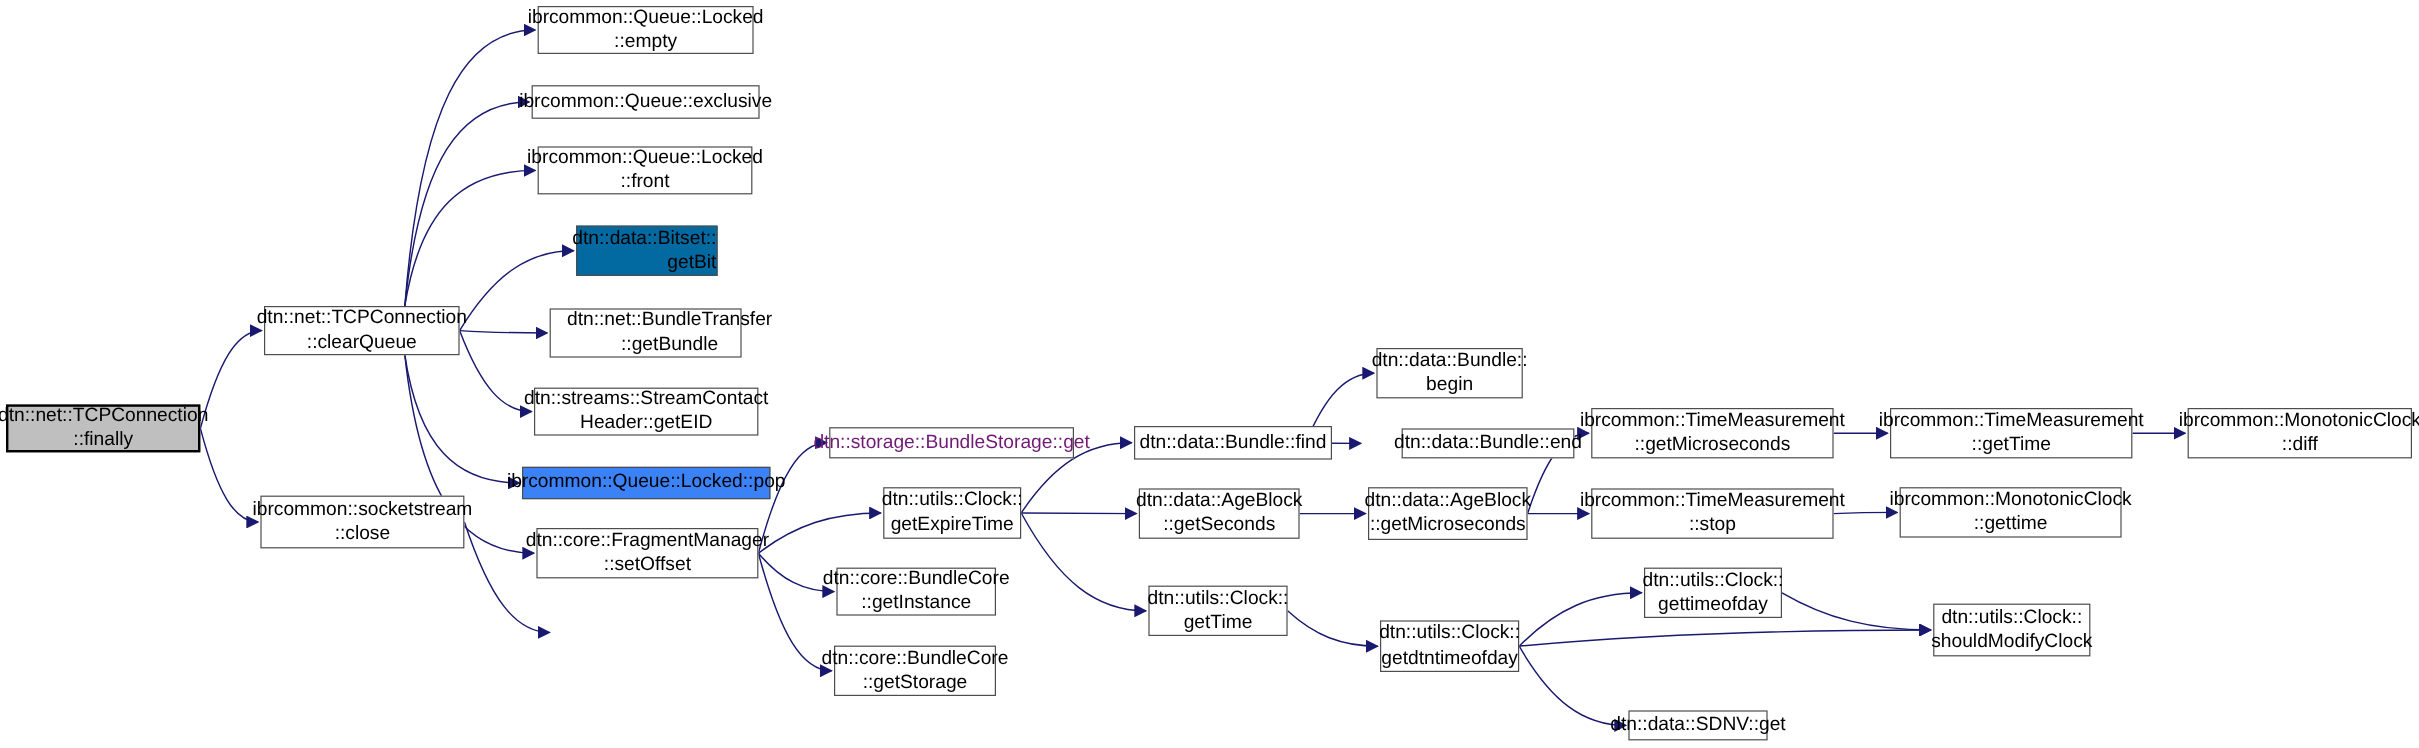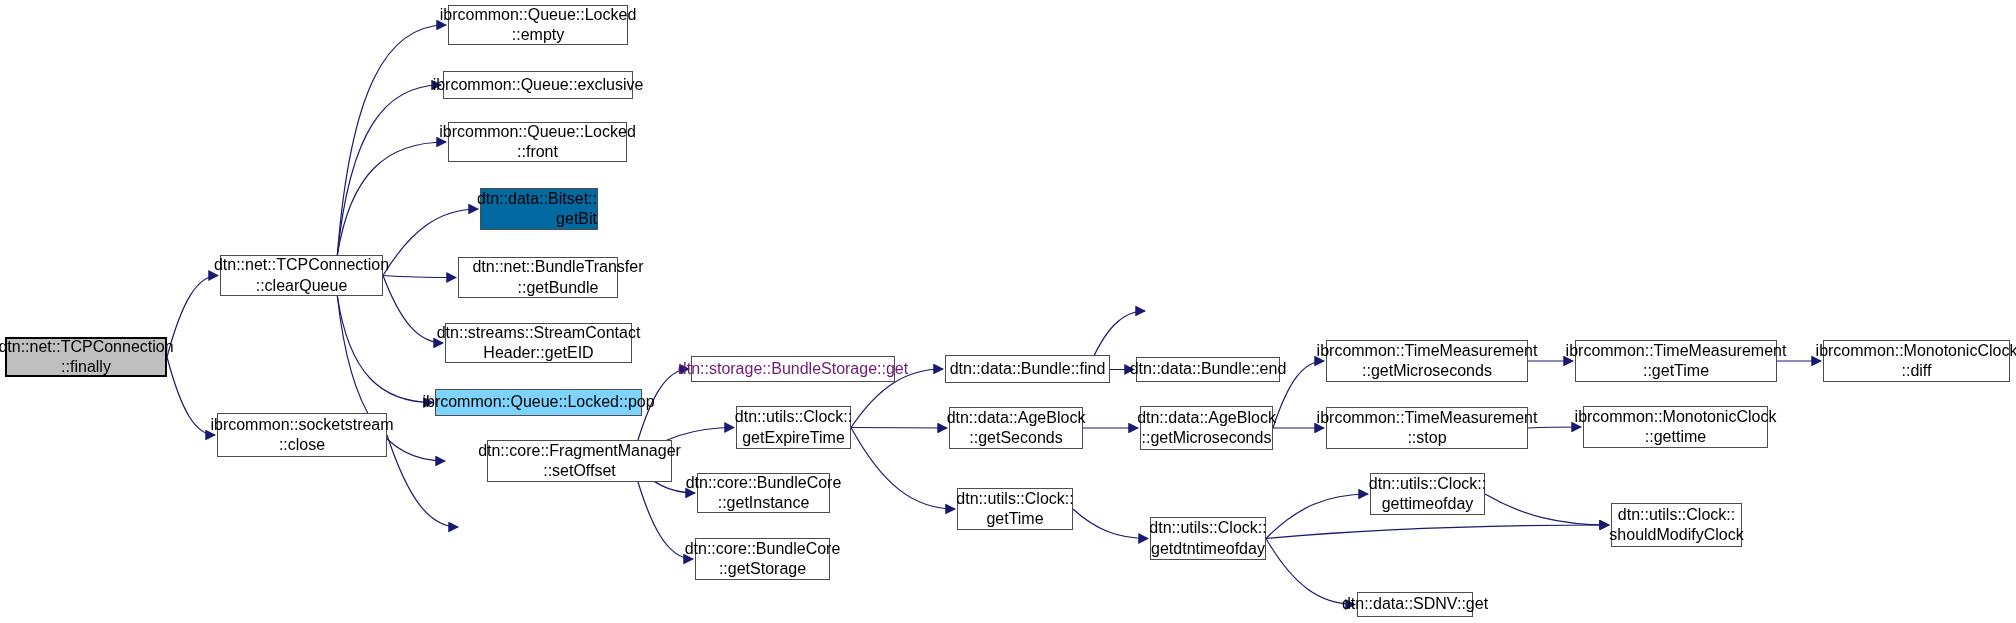--- a/index.html
+++ b/index.html
@@ -117,24 +117,24 @@
       <span>getBit</span>
     </div>
     <div class="node" style="left: 458px; top: 257px; width: 160px; height: 41px; background: rgb(255, 255, 255); border-color: rgb(77, 77, 77); color: rgb(0, 0, 0); padding-left: 40px;">
       <span>dtn::net::BundleTransfer</span>
       <span>::getBundle</span>
     </div>
     <div class="node" style="left: 445px; top: 323px; width: 187px; height: 40px; background: rgb(255, 255, 255); border-color: rgb(77, 77, 77); color: rgb(0, 0, 0); justify-content: center;">
       <span>dtn::streams::StreamContact</span>
       <span>Header::getEID</span>
     </div>
-    <div class="node" style="left: 435px; top: 389px; width: 207px; height: 27px; background: #7dd3fc; border-color: rgb(77, 77, 77); color: rgb(0, 0, 0);">
+    <div class="node" style="left: 435px; top: 389px; width: 207px; height: 27px; background: #3b82f6; border-color: rgb(77, 77, 77); color: rgb(0, 0, 0);">
       <span>ibrcommon::Queue::Locked::pop</span>
     </div>
-    <div class="node" style="left: 447px; top: 440px; width: 185px; height: 42px; background: rgb(255, 255, 255); border-color: rgb(77, 77, 77); color: rgb(0, 0, 0); margin-left: 40px;">
+    <div class="node" style="left: 447px; top: 440px; width: 185px; height: 42px; background: rgb(255, 255, 255); border-color: rgb(77, 77, 77); color: rgb(0, 0, 0);">
       <span>dtn::core::FragmentManager</span>
       <span>::setOffset</span>
     </div>
     <div class="node" style="left: 691px; top: 356px; width: 204px; height: 26px; background: rgb(255, 255, 255); border-color: rgb(77, 77, 77); color: #701a75;">
       <span>dtn::storage::BundleStorage::get</span>
     </div>
     <div class="node" style="left: 736px; top: 406px; width: 115px; height: 43px; background: rgb(255, 255, 255); border-color: rgb(77, 77, 77); color: rgb(0, 0, 0);">
       <span>dtn::utils::Clock::</span>
       <span>getExpireTime</span>
     </div>
@@ -150,21 +150,25 @@
       <span>dtn::data::Bundle::find</span>
     </div>
     <div class="node" style="left: 949px; top: 407px; width: 134px; height: 42px; background: rgb(255, 255, 255); border-color: rgb(77, 77, 77); color: rgb(0, 0, 0);">
       <span>dtn::data::AgeBlock</span>
       <span>::getSeconds</span>
     </div>
     <div class="node" style="left: 957px; top: 488px; width: 116px; height: 42px; background: rgb(255, 255, 255); border-color: rgb(77, 77, 77); color: rgb(0, 0, 0);">
       <span>dtn::utils::Clock::</span>
       <span>getTime</span>
     </div>
-    <div class="node" style="left: 1136px; top: 357px; width: 144px; height: 25px; background: rgb(255, 255, 255); border-color: rgb(77, 77, 77); color: rgb(0, 0, 0);">
+    <div class="node" style="left: 1147px; top: 290px; width: 122px; height: 42px; background: rgb(255, 255, 255); border-color: rgb(77, 77, 77); color: rgb(0, 0, 0);">
+      <span>dtn::data::Bundle::</span>
+      <span>begin</span>
+    </div>
+    <div class="node" style="left: 1168px; top: 357px; width: 144px; height: 25px; background: rgb(255, 255, 255); border-color: rgb(77, 77, 77); color: rgb(0, 0, 0);">
       <span>dtn::data::Bundle::end</span>
     </div>
     <div class="node" style="left: 1140px; top: 406px; width: 133px; height: 44px; background: rgb(255, 255, 255); border-color: rgb(77, 77, 77); color: rgb(0, 0, 0);">
       <span>dtn::data::AgeBlock</span>
       <span>::getMicroseconds</span>
     </div>
     <div class="node" style="left: 1150px; top: 517px; width: 116px; height: 43px; background: rgb(255, 255, 255); border-color: rgb(77, 77, 77); color: rgb(0, 0, 0);">
       <span>dtn::utils::Clock::</span>
       <span>getdtntimeofday</span>
     </div>

